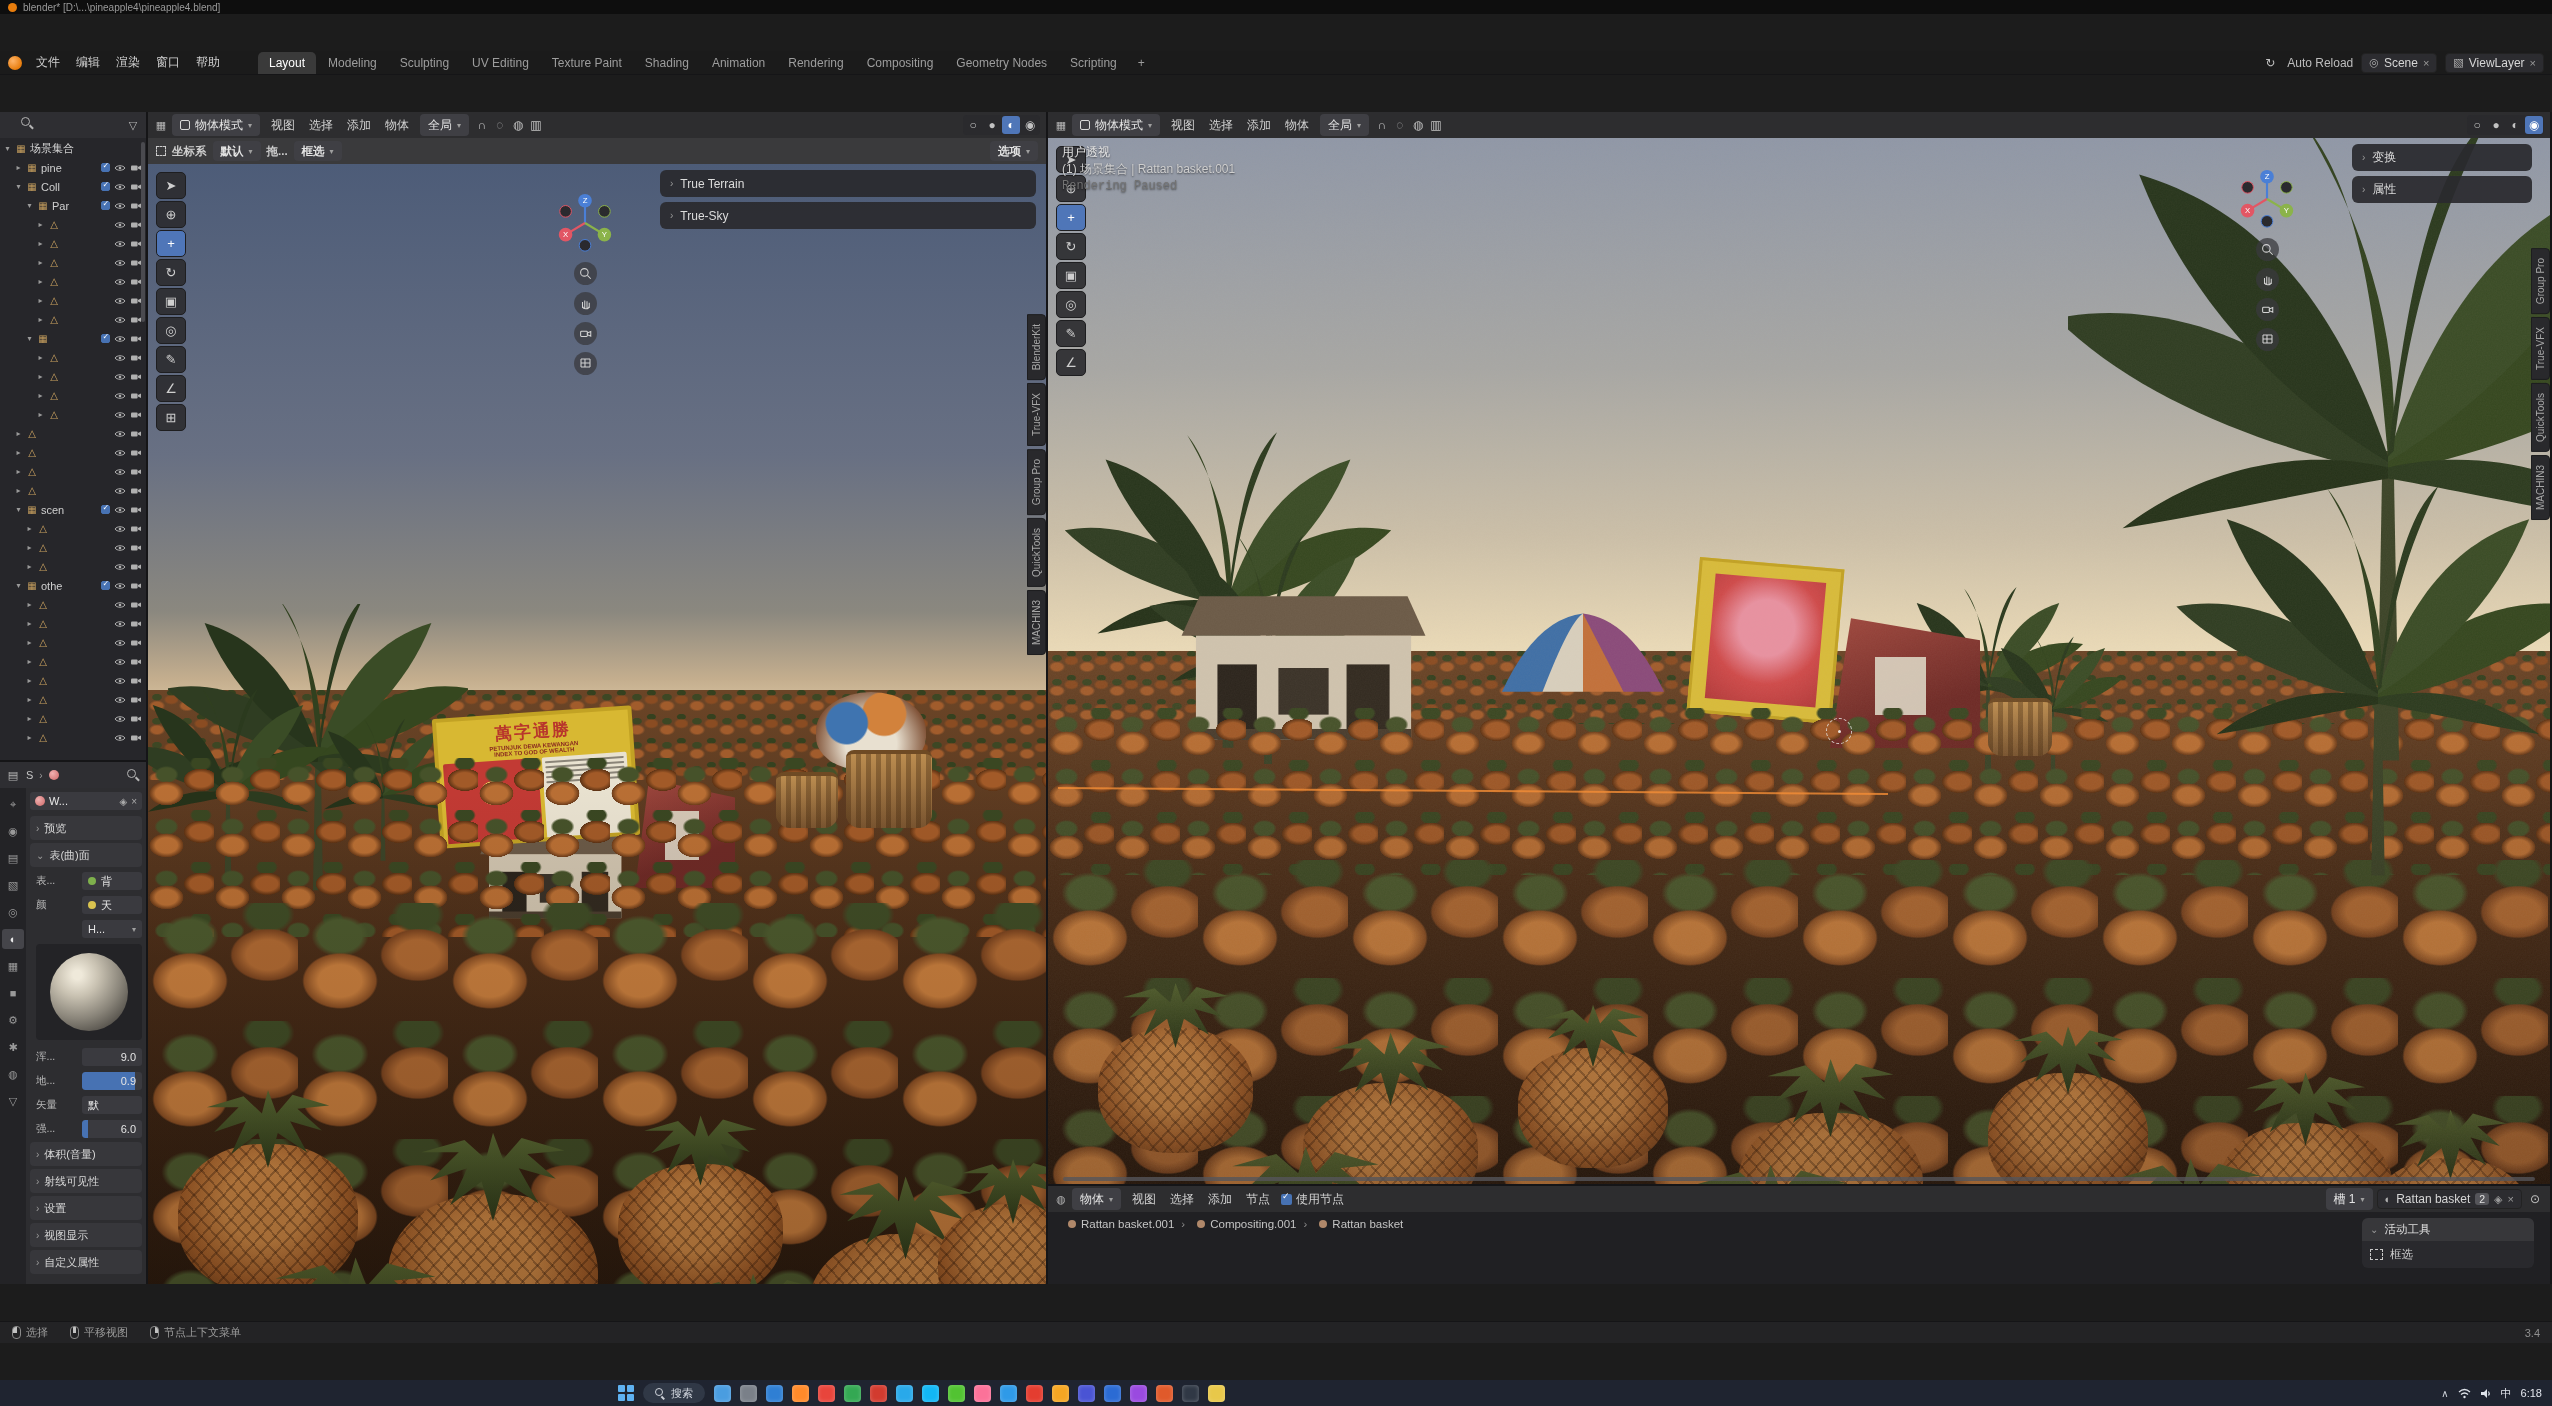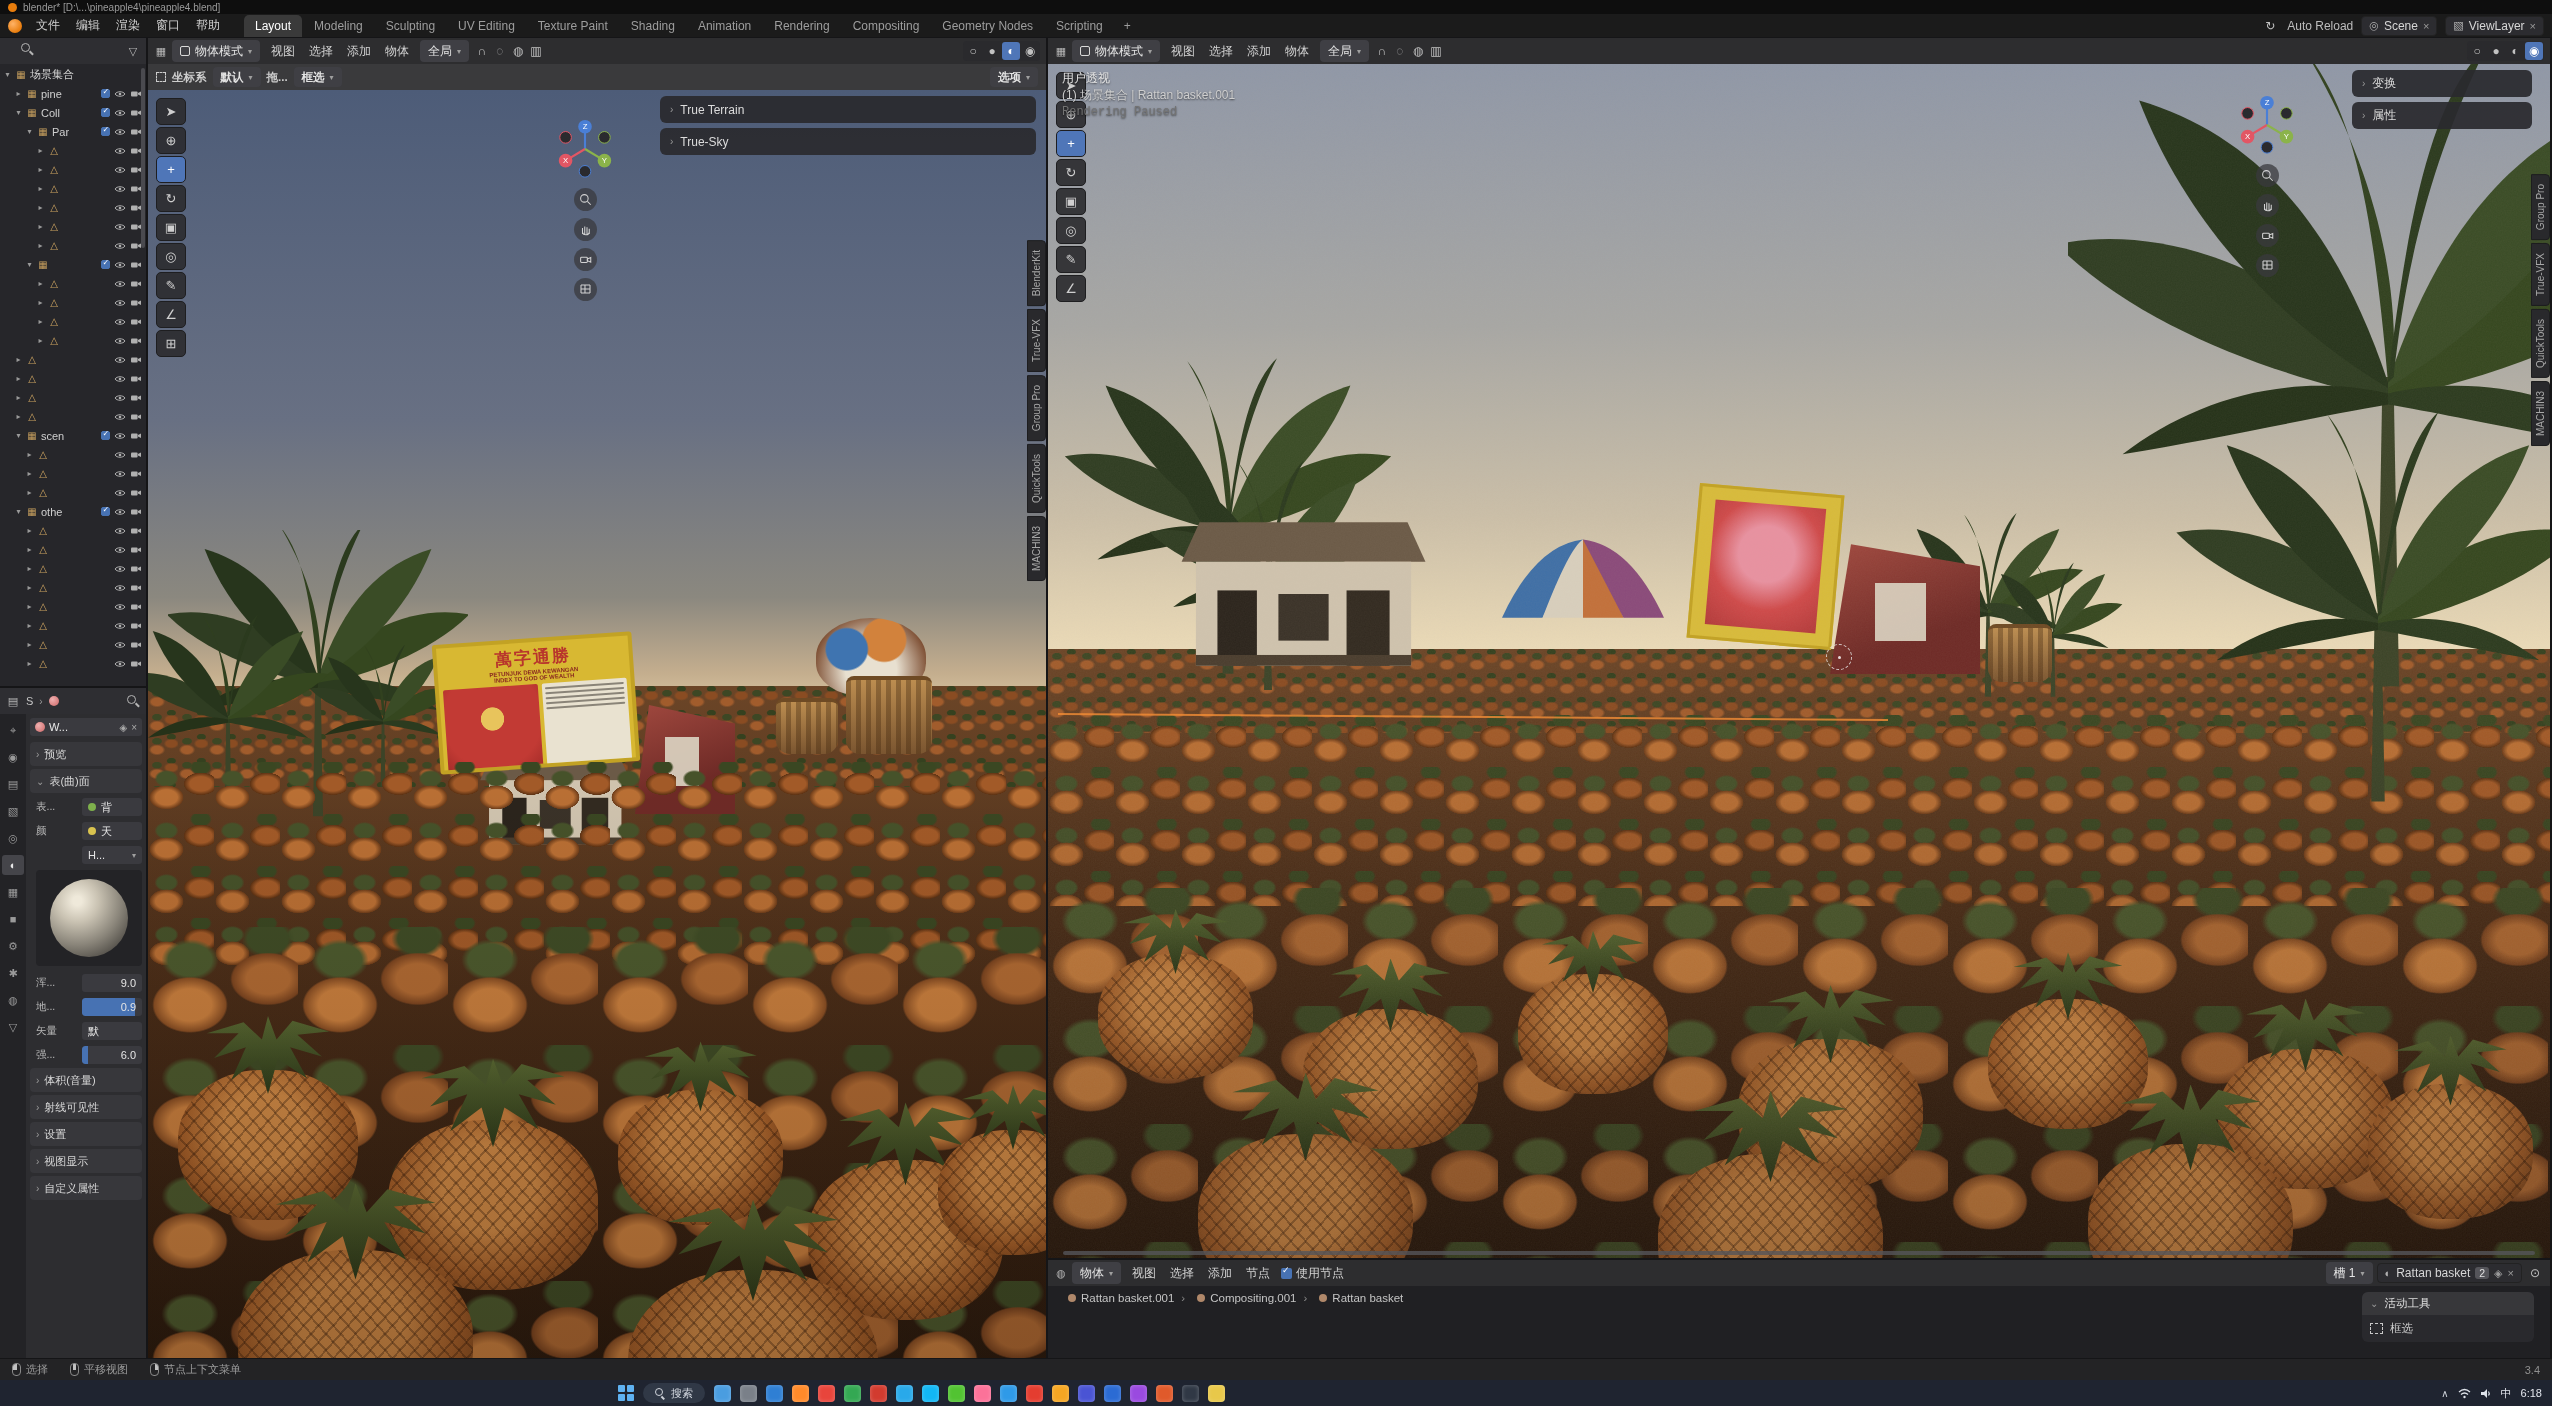--- a/index.html
+++ b/index.html
@@ -3,29 +3,29 @@
 <meta charset="utf-8">
 <style>
   :root{
     --text:#d2d2d2; --dim:#969696; --blue:#4772b3;
     --bg-title:#0e0e0e; --bg-menu:#1b1b1b; --bg-header:#2d2d2f; --bg-toolrow:#3a3a3c;
     --bg-outliner:#26262a; --bg-props:#2d2d30; --bg-widget:#3d3d42; --bg-panel:#37373b;
     --line:#151517;
   }
   *{box-sizing:border-box; margin:0; padding:0;}
   body{font-family:"Liberation Sans","DejaVu Sans",sans-serif; background:#000; color:var(--text);}
-  .screen{position:relative; width:2552px; height:1406px; overflow:hidden; display:flex; flex-direction:column; background:#1c1c1c;}
+  .screen{position:relative; width:2552px; height:1406px; overflow:hidden; display:flex; flex-direction:column; background:#1c1c1c;gap:37px;}
 
   
   .titlebar{height:14px; background:var(--bg-title); display:flex; align-items:center; padding:0 8px; font-size:10px; color:#9a9a9a; flex:0 0 auto;}
   .blogo{width:9px;height:9px;border-radius:50%;background:#e87d0d;margin-right:6px;position:relative;}
   .menubar{height:24px; background:var(--bg-menu); display:flex; align-items:center; gap:2px; padding:0 8px; font-size:12px; flex:0 0 auto; border-bottom:1px solid var(--line);}
   .menubar .blogo2{width:14px;height:14px;border-radius:50%;background:radial-gradient(circle at 35% 35%,#ffb367,#e87d0d 70%);margin-right:4px;}
   .menu{padding:2px 8px; border-radius:3px; color:#cfcfcf;text-align:center;}
-  .wtabs{display:flex; align-items:center; margin-left:14px; gap:1px;}
+  .wtabs{display:flex; align-items:center; margin-left:28px; gap:1px;}
   .wtab{padding:4px 11px; font-size:12px; color:#9d9d9d; border-radius:5px 5px 0 0;}
   .wtab.active{background:#3a3a3a; color:#fff;}
   .addtab{padding:3px 8px; color:#9d9d9d;}
   .menubar-right{margin-left:auto; display:flex; align-items:center; gap:8px; font-size:12px;}
   .chip{display:flex; align-items:center; gap:5px; background:#2c2c30; border:1px solid #222; border-radius:4px; padding:2px 7px; color:#d6d6d6;}
   .chip .ci{font-size:11px; color:#b0b0b0;}
   .chip .cx{color:#9a9a9a; font-size:11px;}
 
   
   .main{flex:1 1 auto; display:flex; min-height:0;}

